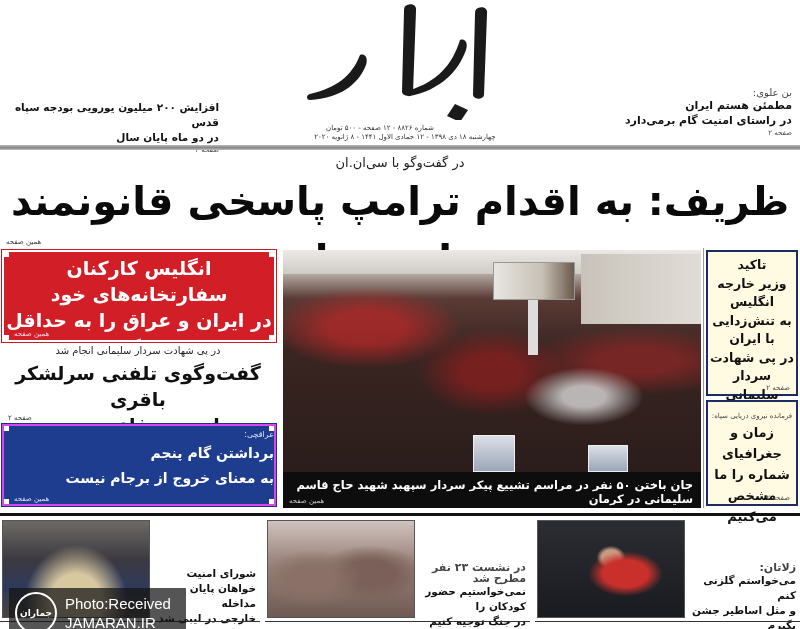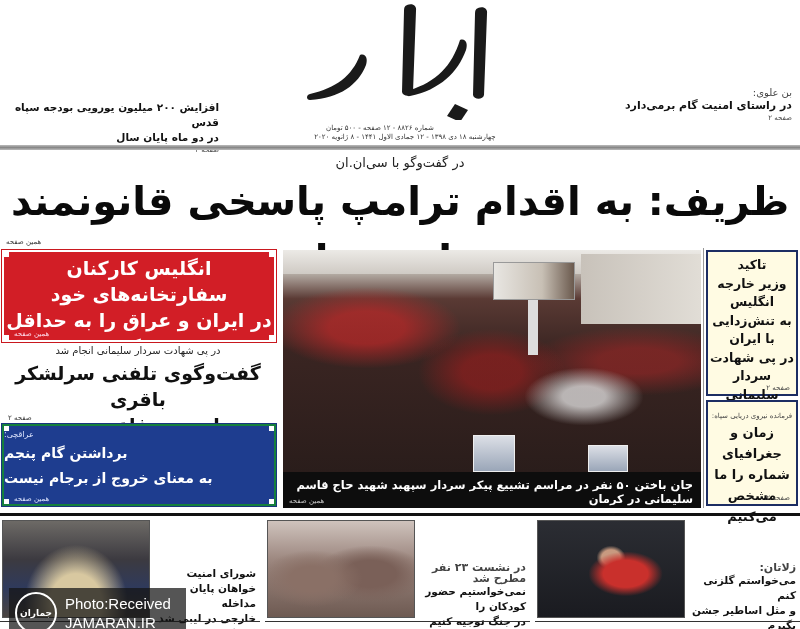--- a/index.html
+++ b/index.html
@@ -31,21 +31,21 @@
   .red-box { left: 2px; top: 250px; width: 274px; height: 92px; background: #d21e26; border: 2px solid #fff; outline: 1px solid #c9181f; color: #fff; text-align: center; padding-top: 3px; }
   .red-box .line { font-size: 19px; font-weight: bold; line-height: 26px; }
   .red-box .page { position: absolute; left: 10px; bottom: 2px; font-size: 7px; color: #fde; }
   .red-box .corner { position: absolute; width: 5px; height: 5px; background: #fff; }
 
   .sub-kicker { left: 0; top: 345px; width: 276px; text-align: center; font-size: 10px; color: #222; }
   .black-headline { left: 0; top: 360px; width: 276px; text-align: center; font-size: 19px; font-weight: bold; line-height: 26px; color: #111; }
   .black-headline-page { left: 8px; top: 414px; font-size: 7px; color: #333; }
 
   
-  .blue-box { left: 2px; top: 424px; width: 274px; height: 82px; background: #1e3d8f; color: #fff; text-align: left; padding-top: 3px; border: 2px solid #15803d; outline: 1px solid #1a367f; }
+  .blue-box { left: 2px; top: 424px; width: 274px; height: 82px; background: #1e3d8f; color: #fff; text-align: right; padding-top: 3px; border: 2px solid #d946ef; outline: 1px solid #1a367f; }
   .blue-box .kicker { font-size: 8px; line-height: 12px; color: #dfe6ff; }
   .blue-box .line { font-size: 14px; font-weight: bold; line-height: 25px; }
   .blue-box .page { position: absolute; left: 10px; bottom: 1px; font-size: 7px; color: #dfe6ff; }
   .blue-box .corner { position: absolute; width: 5px; height: 5px; background: #fff; }
 
   
   .main-photo { left: 283px; top: 250px; width: 418px; height: 222px; overflow: hidden;
     background:
       radial-gradient(ellipse at 72% 66%, rgba(230,230,230,0.75) 0 5%, transparent 14%),
       radial-gradient(ellipse at 20% 35%, rgba(190,40,40,0.7) 0 8%, transparent 20%),
@@ -111,20 +111,21 @@
     <path d="M165 104 L178 110 L170 122 L157 116 Z" fill="#1a1a1a"></path>
     <path d="M117 5 C122 3 127 5 126 11 L123 92 C122 97 113 97 112 92 L114 11 C114 7 115 6 117 5 Z" fill="#1a1a1a"></path>
     <path d="M70 55 C76 53 78 59 76 65 C68 85 50 98 20 100 C16 100 16 95 20 94 C46 88 62 76 70 55 Z" fill="#1a1a1a"></path>
   </svg>
 </div>
 <div class="abs masthead-meta1">شماره ۸۸۲۶ - ۱۲ صفحه - ۵۰۰ تومان</div>
 <div class="abs masthead-meta2">چهارشنبه ۱۸ دی ۱۳۹۸ - ۱۲ جمادی الاول ۱۴۴۱ - ۸ ژانویه ۲۰۲۰</div>
 
 <div class="abs teaser teaser-right">
   <div class="kicker">بن علوی:</div>
+  <div class="line">مطمئن هستم ایران</div>
   <div class="line">در راستای امنیت گام برمی‌دارد</div>
   <div class="page">صفحه ۲</div>
 </div>
 <div class="abs teaser teaser-left">
   <div class="line">افزایش ۲۰۰ میلیون یورویی بودجه سپاه قدس</div>
   <div class="line">در دو ماه پایان سال</div>
   <div class="page">صفحه ۲</div>
 </div>
 
 <div class="abs rule-gray"></div>

